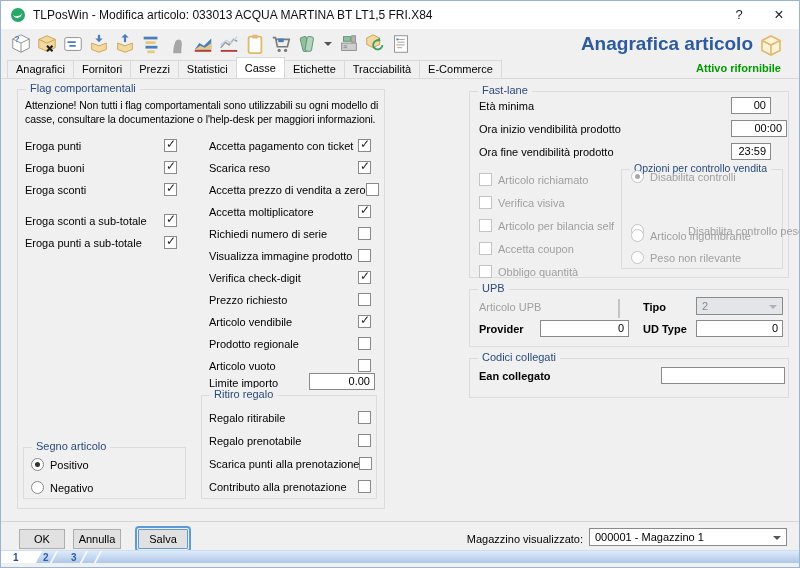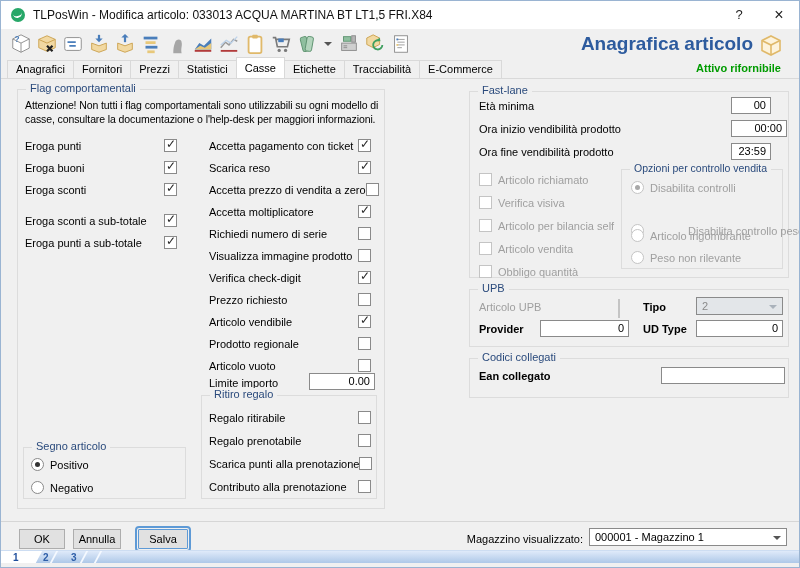--- a/index.html
+++ b/index.html
@@ -368,32 +368,32 @@
   <div class="row-l" style="left:478px; top:194px;">
     <span class="cb dis" data-checked="false"></span>
     <span class="lbl dis">Verifica visiva</span>
   </div>
   <div class="row-l" style="left:478px; top:217px;">
     <span class="cb dis" data-checked="false"></span>
     <span class="lbl dis">Articolo per bilancia self</span>
   </div>
   <div class="row-l" style="left:478px; top:240px;">
     <span class="cb dis" data-checked="false"></span>
-    <span class="lbl dis">Articolo vendita</span>
+    <span class="lbl dis">Accetta coupon</span>
   </div>
   <div class="row-l" style="left:478px; top:263px;">
     <span class="cb dis" data-checked="false"></span>
     <span class="lbl dis">Obbligo quantità</span>
   </div>
 
   
   <div class="group" style="left:620px; top:168px; width:162px; height:100px;">
     <span class="cap" style="font-size:10.5px;">Opzioni per controllo vendita</span>
   </div>
-  <div class="row-l" style="left:630px; top:179px;text-align:right;">
+  <div class="row-l" style="left:630px; top:168px;text-align:right;">
     <span class="radio dis" data-checked="true"></span>
     <span class="lbl dis">Disabilita controlli</span>
   </div>
   <div class="row-l" style="left:630px; top:222px;gap:44px;">
     <span class="radio dis" data-checked="false"></span>
     <span class="lbl dis">Disabilita controllo peso</span>
   </div>
   <div class="row-l" style="left:630px; top:227px;">
     <span class="radio dis" data-checked="false"></span>
     <span class="lbl dis">Articolo ingombrante</span>

